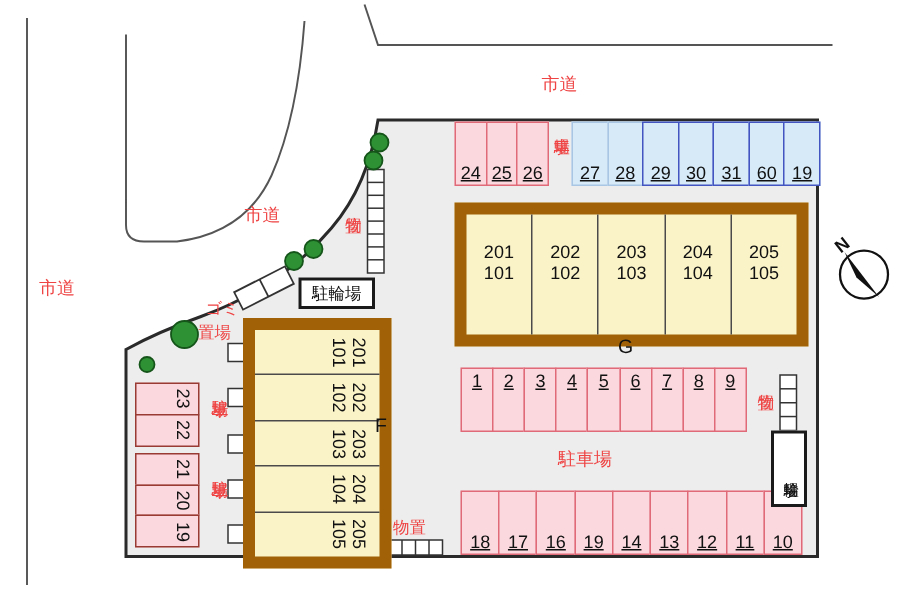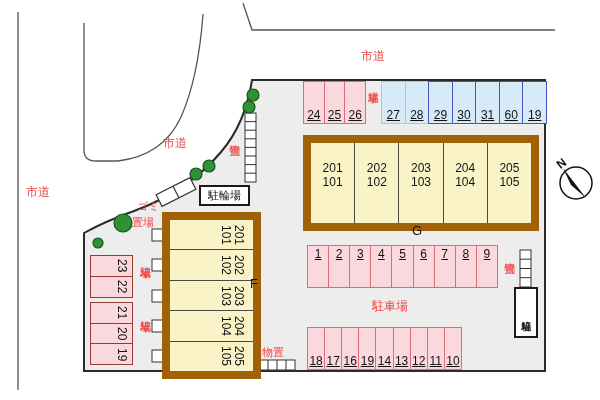--- a/index.html
+++ b/index.html
@@ -225,21 +225,21 @@
   <div class="stall num-top">3</div>
   <div class="stall num-top">4</div>
   <div class="stall num-top">5</div>
   <div class="stall num-top">6</div>
   <div class="stall num-top">7</div>
   <div class="stall num-top">8</div>
   <div class="stall num-top">9</div>
 </div>
 <div class="lbl" style="left:372px;top:300px;">駐車場</div>
 
-<div class="row" style="left:307px;top:327px;width:155px;height:43px;">
+<div class="row" style="left:307px;top:327px;width:228px;height:43px;">
   <div class="stall">18</div>
   <div class="stall">17</div>
   <div class="stall">16</div>
   <div class="stall">19</div>
   <div class="stall">14</div>
   <div class="stall">13</div>
   <div class="stall">12</div>
   <div class="stall">11</div>
   <div class="stall">10</div>
 </div>

